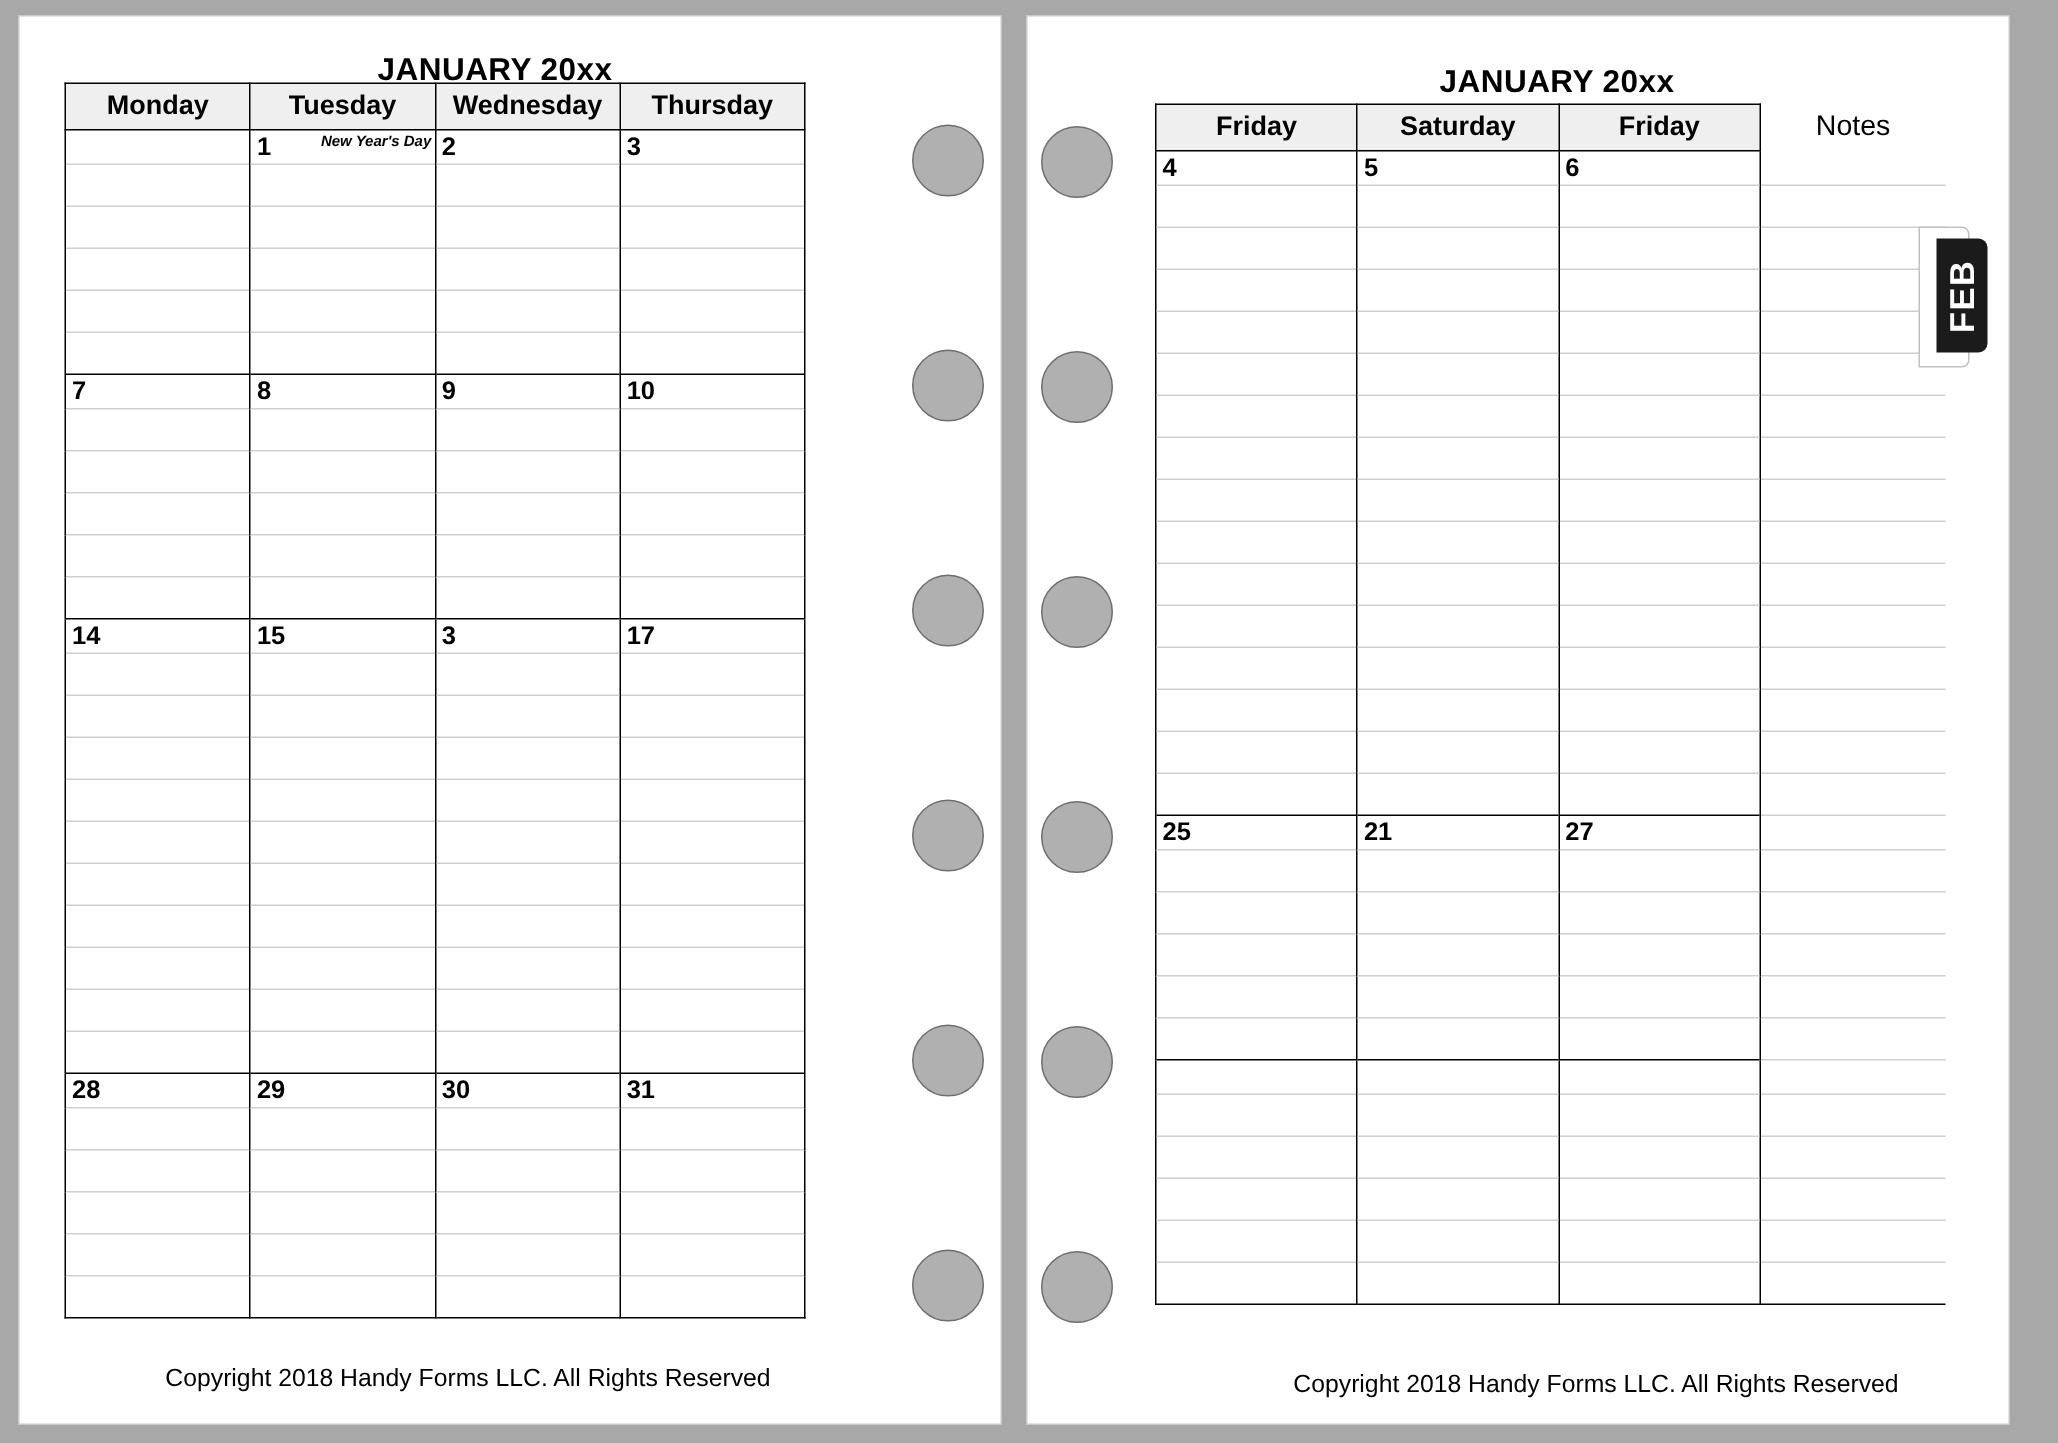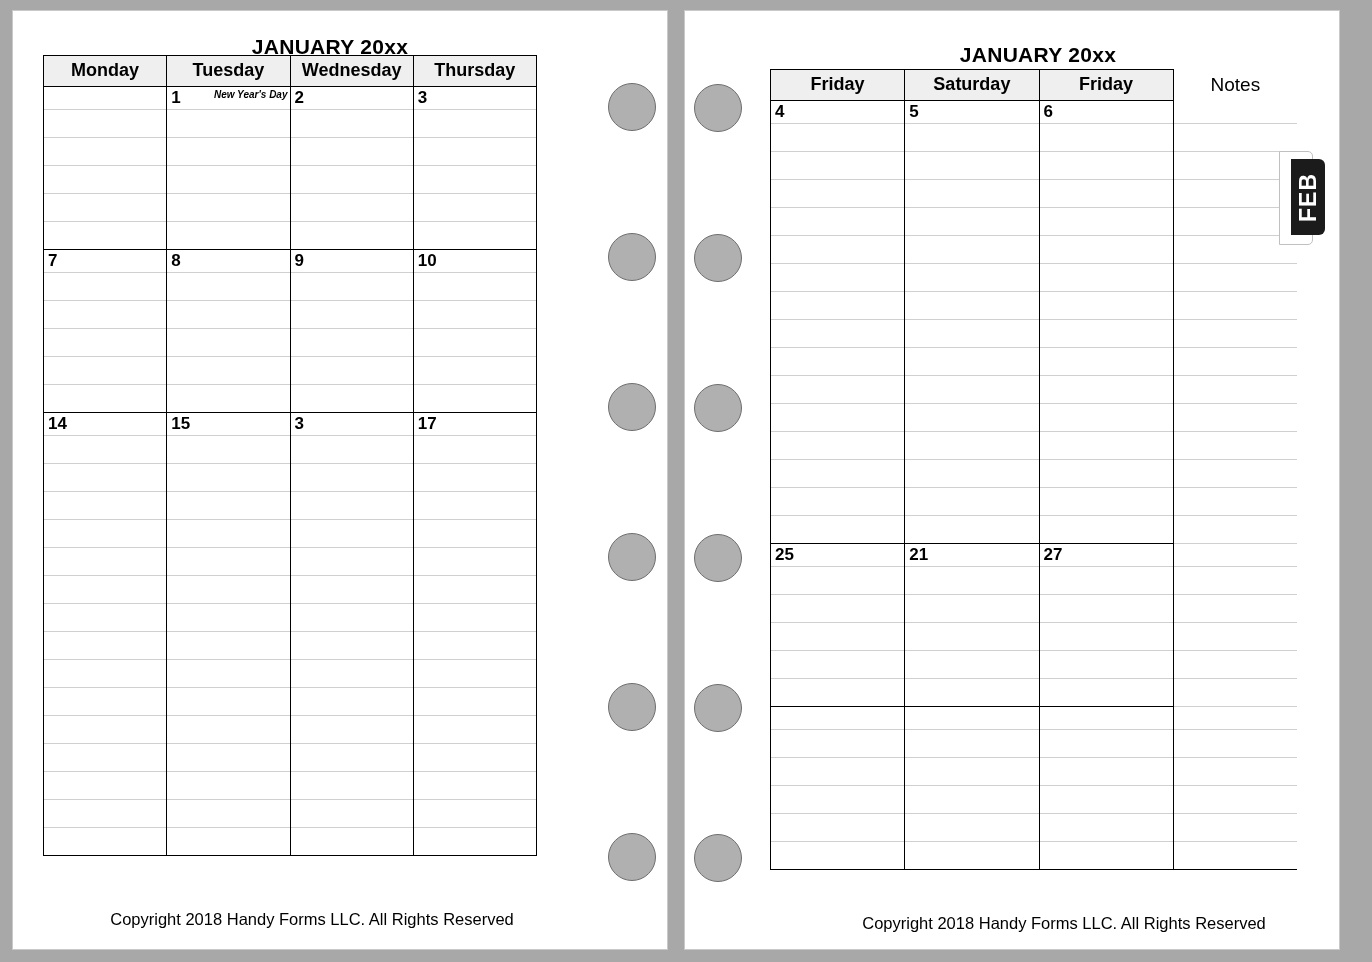--- a/index.html
+++ b/index.html
@@ -373,20 +373,26 @@
               <td class="linecell"></td>
               <td class="linecell"></td>
             </tr>
             <tr>
               <td class="linecell"></td>
               <td class="linecell"></td>
               <td class="linecell"></td>
               <td class="linecell"></td>
             </tr>
             <tr>
+              <td class="daycell"><span class="daynum">28</span></td>
+              <td class="daycell"><span class="daynum">29</span></td>
+              <td class="daycell"><span class="daynum">30</span></td>
+              <td class="daycell"><span class="daynum">31</span></td>
+            </tr>
+            <tr>
               <td class="linecell"></td>
               <td class="linecell"></td>
               <td class="linecell"></td>
               <td class="linecell"></td>
             </tr>
             <tr>
               <td class="linecell"></td>
               <td class="linecell"></td>
               <td class="linecell"></td>
               <td class="linecell"></td>

